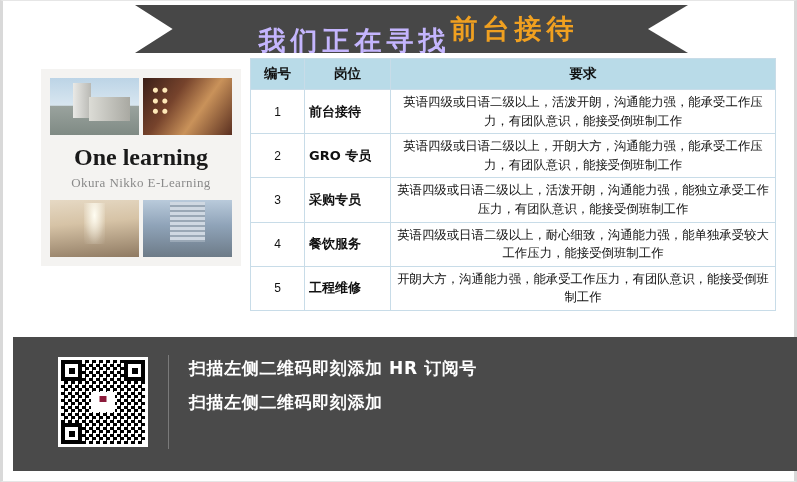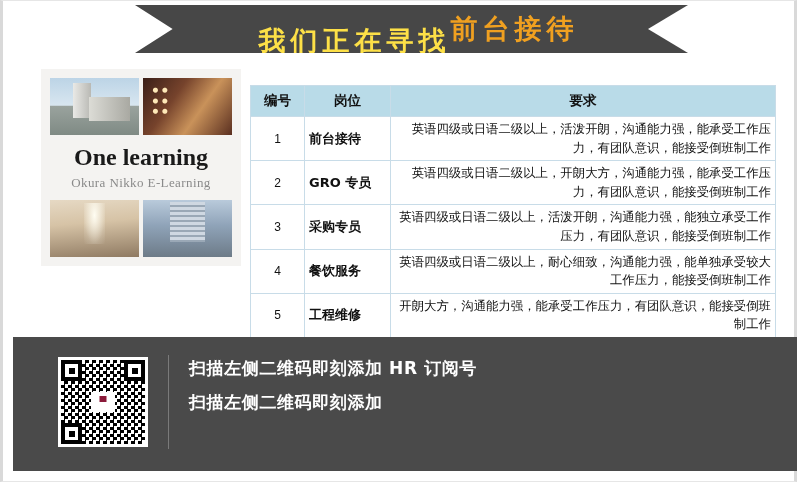--- a/index.html
+++ b/index.html
@@ -61,21 +61,21 @@
     display: flex;
     align-items: center;
     justify-content: center;
     padding-left: 14px;
     box-sizing: border-box;
     letter-spacing: 5px;
     font-size: 27px;
     font-weight: bold;
     white-space: nowrap;
   }
-  .bn-white { color: #fde047; margin-top: 24px; }
+  .bn-white { color: #c4b5fd; margin-top: 24px; }
   .bn-orange { color: #f0a020; }
 
   
   #brand-card {
     position: absolute;
     left: 38px;
     top: 68px;
     width: 200px;
     height: 197px;
     background: #f4f3f1;
@@ -171,21 +171,20 @@
 
   
   #jobs-table {
     position: absolute;
     left: 247px;
     top: 57px;
     width: 526px;
     border-collapse: collapse;
     table-layout: fixed;
     font-size: 12px;
-    margin-top: 27px;
   }
   #jobs-table th, #jobs-table td {
     border: 1px solid #c8dce8;
     padding: 3px 4px;
     vertical-align: middle;
     color: #111111;
   }
   #jobs-table thead th {
     background: #b9dbe8;
     font-weight: bold;
@@ -199,21 +198,21 @@
   td.c-no {
     text-align: center;
     font-size: 12px;
     font-family: "Liberation Sans", sans-serif;
   }
   td.c-pos {
     font-weight: bold;
     font-size: 13px;
   }
   td.c-req {
-    text-align: right;
+    text-align: center;
     line-height: 1.5;
     font-size: 12.4px;
     padding: 5px 6px;
   }
 
   
   #footer {
     position: absolute;
     left: 10px;
     top: 336px;

